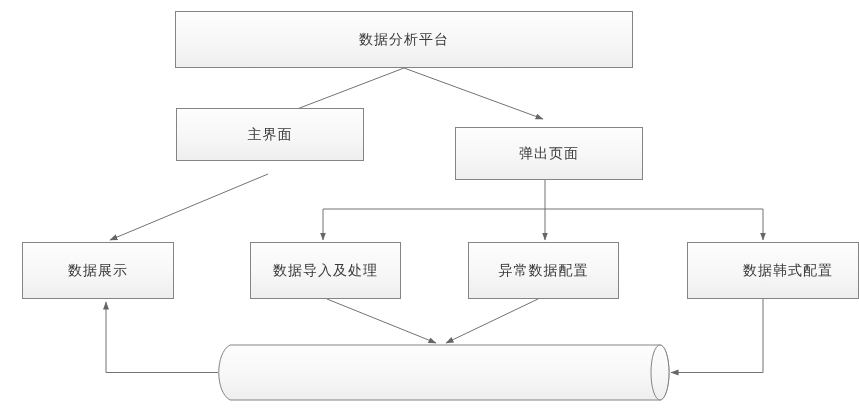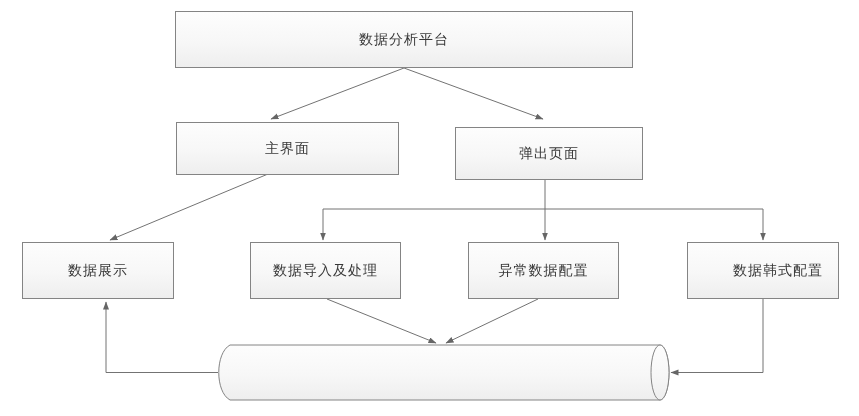--- a/index.html
+++ b/index.html
@@ -23,26 +23,26 @@
     background: linear-gradient(to bottom, #fdfdfd 0%, #f7f7f7 55%, #eeeeee 100%);
     display: flex;
     align-items: center;
     justify-content: center;
     font-size: 14px;
     color: #383838;
     letter-spacing: 1px;
     z-index: 2;
   }
   .node-platform      { left: 175px; top: 11px;  width: 458px; height: 57px; }
-  .node-main-ui       { left: 176px; top: 122px; width: 223px; height: 53px; }
+  .node-main-ui       { left: 176px; top: 108px; width: 188px; height: 53px; }
   .node-popup-page    { left: 455px; top: 127px; width: 188px; height: 53px; }
   .node-data-display  { left: 22px;  top: 242px; width: 152px; height: 57px; }
   .node-data-import   { left: 250px; top: 242px; width: 151px; height: 57px; }
   .node-abnormal-cfg  { left: 468px; top: 242px; width: 151px; height: 57px; }
-  .node-format-cfg    { left: 687px; top: 242px; width: 152px; height: 57px; padding-left: 30px; }
+  .node-format-cfg    { left: 687px; top: 242px; width: 172px; height: 57px; padding-left: 30px; }
   .cylinder-label {
     position: absolute;
     left: 230px; top: 345px; width: 430px; height: 55px;
     display: flex; align-items: center; justify-content: center;
     font-size: 12px; color: #383838; letter-spacing: 1px;
     z-index: 2;
   }
 </style>
 </head>
 <body>

